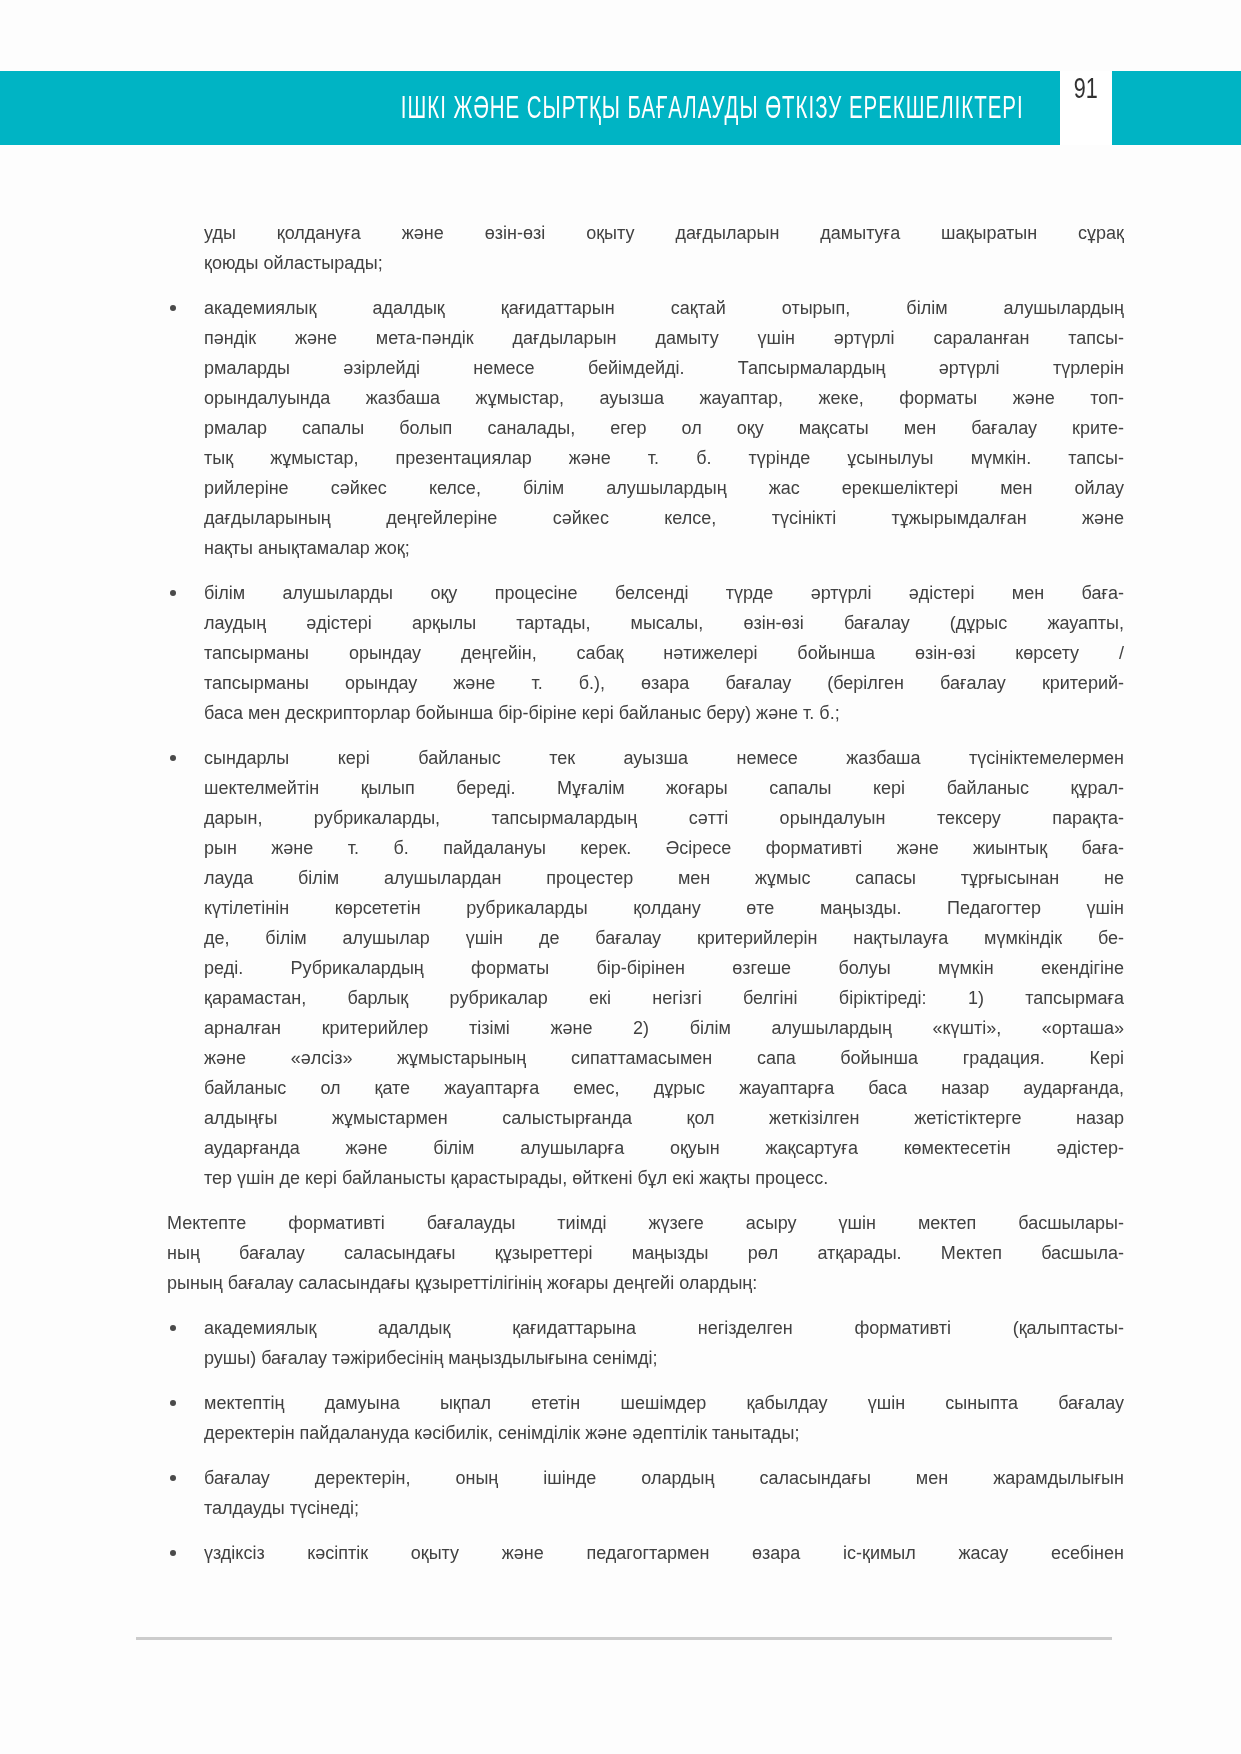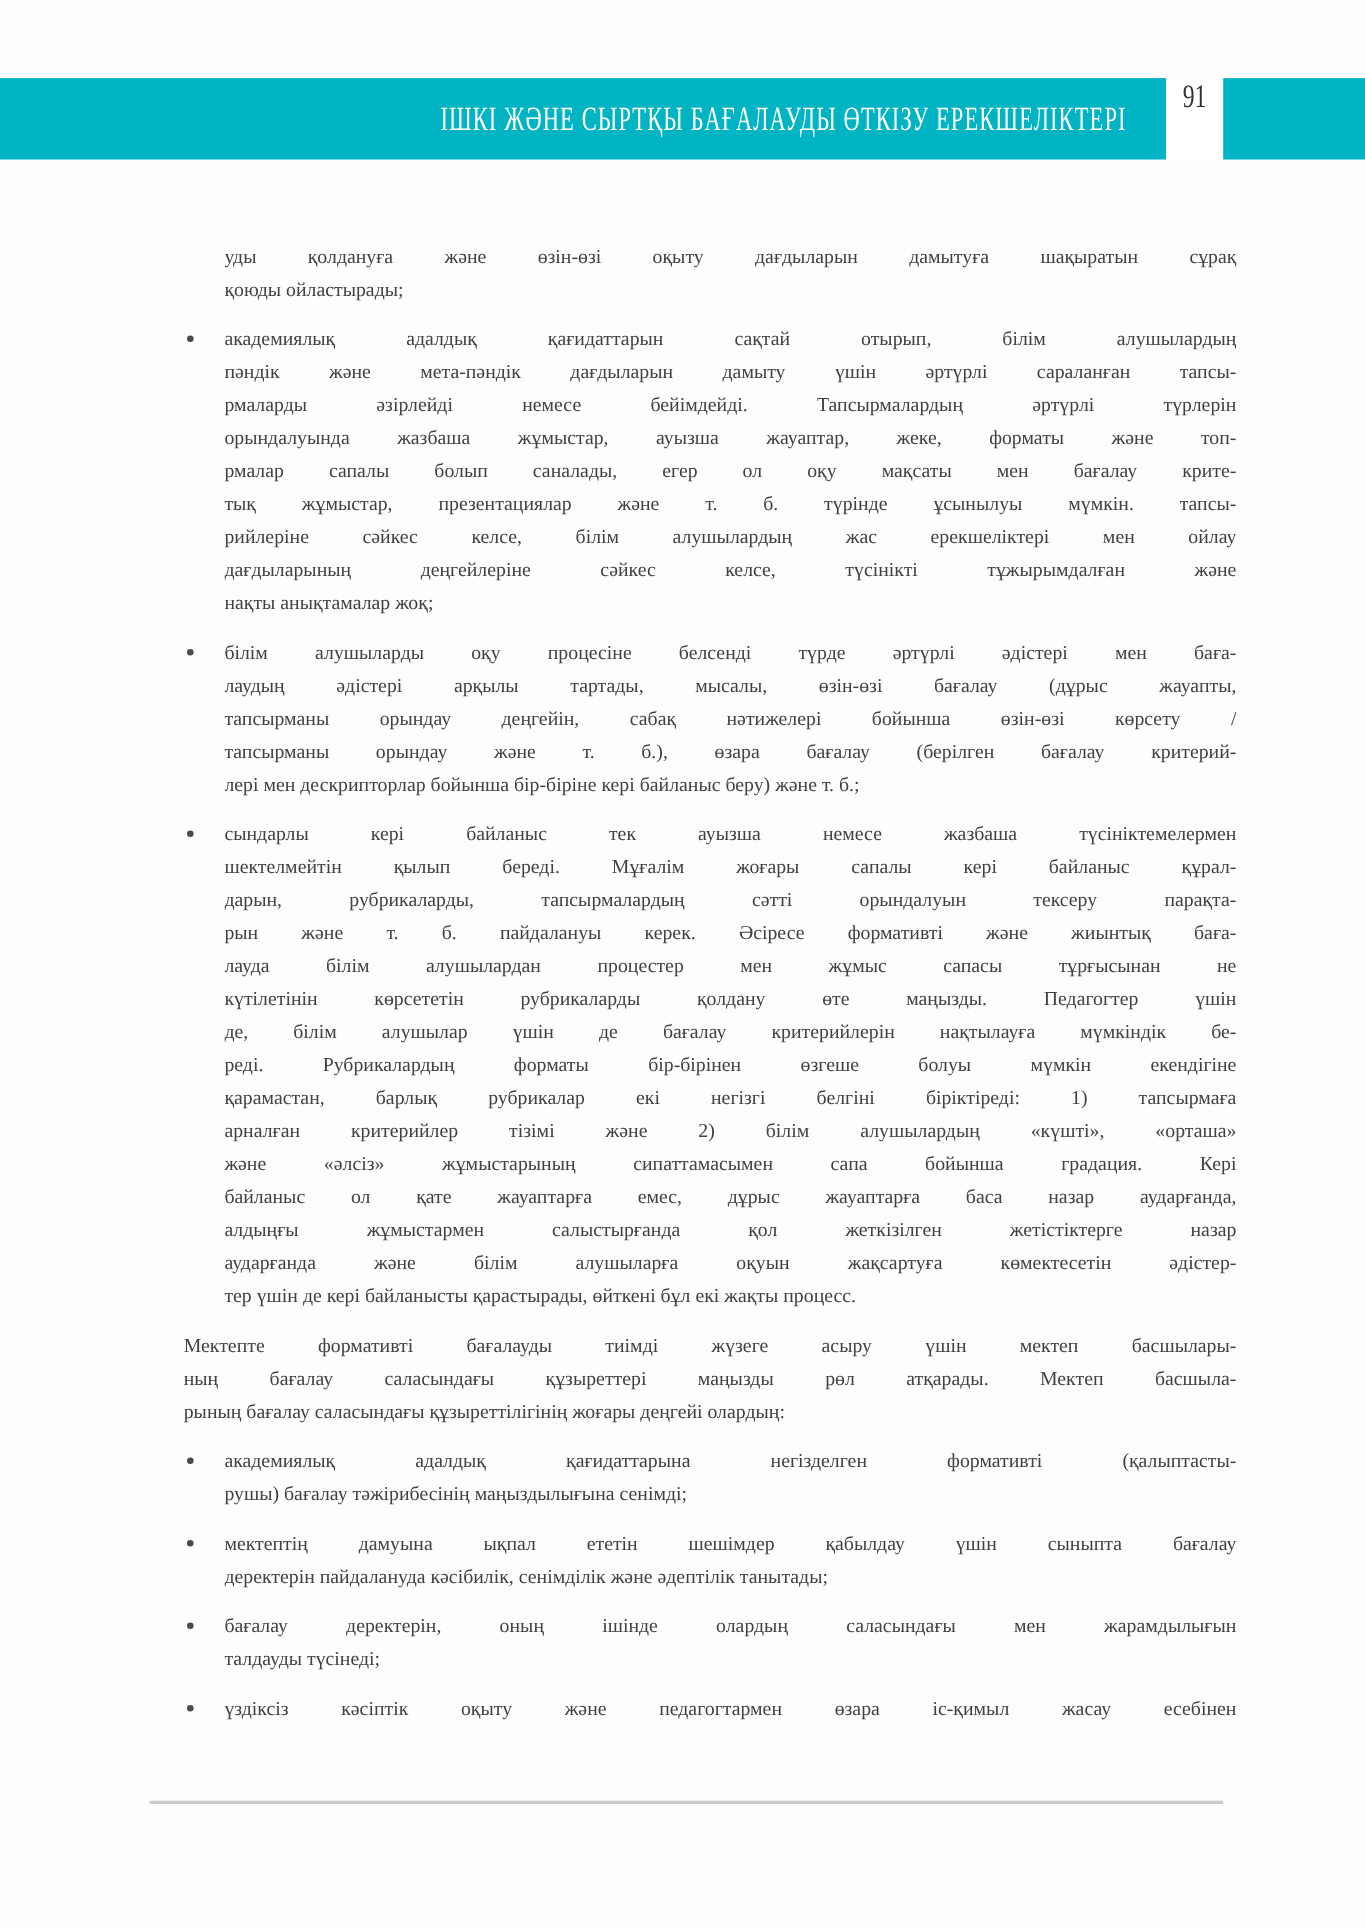--- a/index.html
+++ b/index.html
@@ -9,21 +9,21 @@
     --rule-gray: #cccccc;
   }
   * { margin: 0; padding: 0; box-sizing: border-box; }
   html, body { background: #ffffff; }
   .page {
     position: relative;
     width: 1241px;
     height: 1754px;
     background: #fdfdfd;
     overflow: hidden;
-    font-family: Liberation Serif, serif;
+    font-family: Liberation Sans, sans-serif;
   }
 
   
   .band-main {
     position: absolute;
     left: 0; top: 71;
     top: 71px;
     width: 1060px; height: 74px;
     background: var(--accent);
     display: flex;
@@ -167,21 +167,21 @@
       </div>
     </div>
 
     <div class="block bullet">
       <span class="bullet-marker"></span>
       <div class="lines">
         <div class="line">білім алушыларды оқу процесіне белсенді түрде әртүрлі әдістері мен баға-</div>
         <div class="line">лаудың әдістері арқылы тартады, мысалы, өзін-өзі бағалау (дұрыс жауапты,</div>
         <div class="line">тапсырманы орындау деңгейін, сабақ нәтижелері бойынша өзін-өзі көрсету /</div>
         <div class="line">тапсырманы орындау және т. б.), өзара бағалау (берілген бағалау критерий-</div>
-        <div class="line last">лері мен дескрипторлар бойынша бір-біріне кері байланыс беру) және т. б.;</div>
+        <div class="line last">баса мен дескрипторлар бойынша бір-біріне кері байланыс беру) және т. б.;</div>
       </div>
     </div>
 
     <div class="block bullet">
       <span class="bullet-marker"></span>
       <div class="lines">
         <div class="line">сындарлы кері байланыс тек ауызша немесе жазбаша түсініктемелермен</div>
         <div class="line">шектелмейтін қылып береді. Мұғалім жоғары сапалы кері байланыс құрал-</div>
         <div class="line">дарын, рубрикаларды, тапсырмалардың сәтті орындалуын тексеру парақта-</div>
         <div class="line">рын және т. б. пайдалануы керек. Әсіресе формативті және жиынтық баға-</div>

